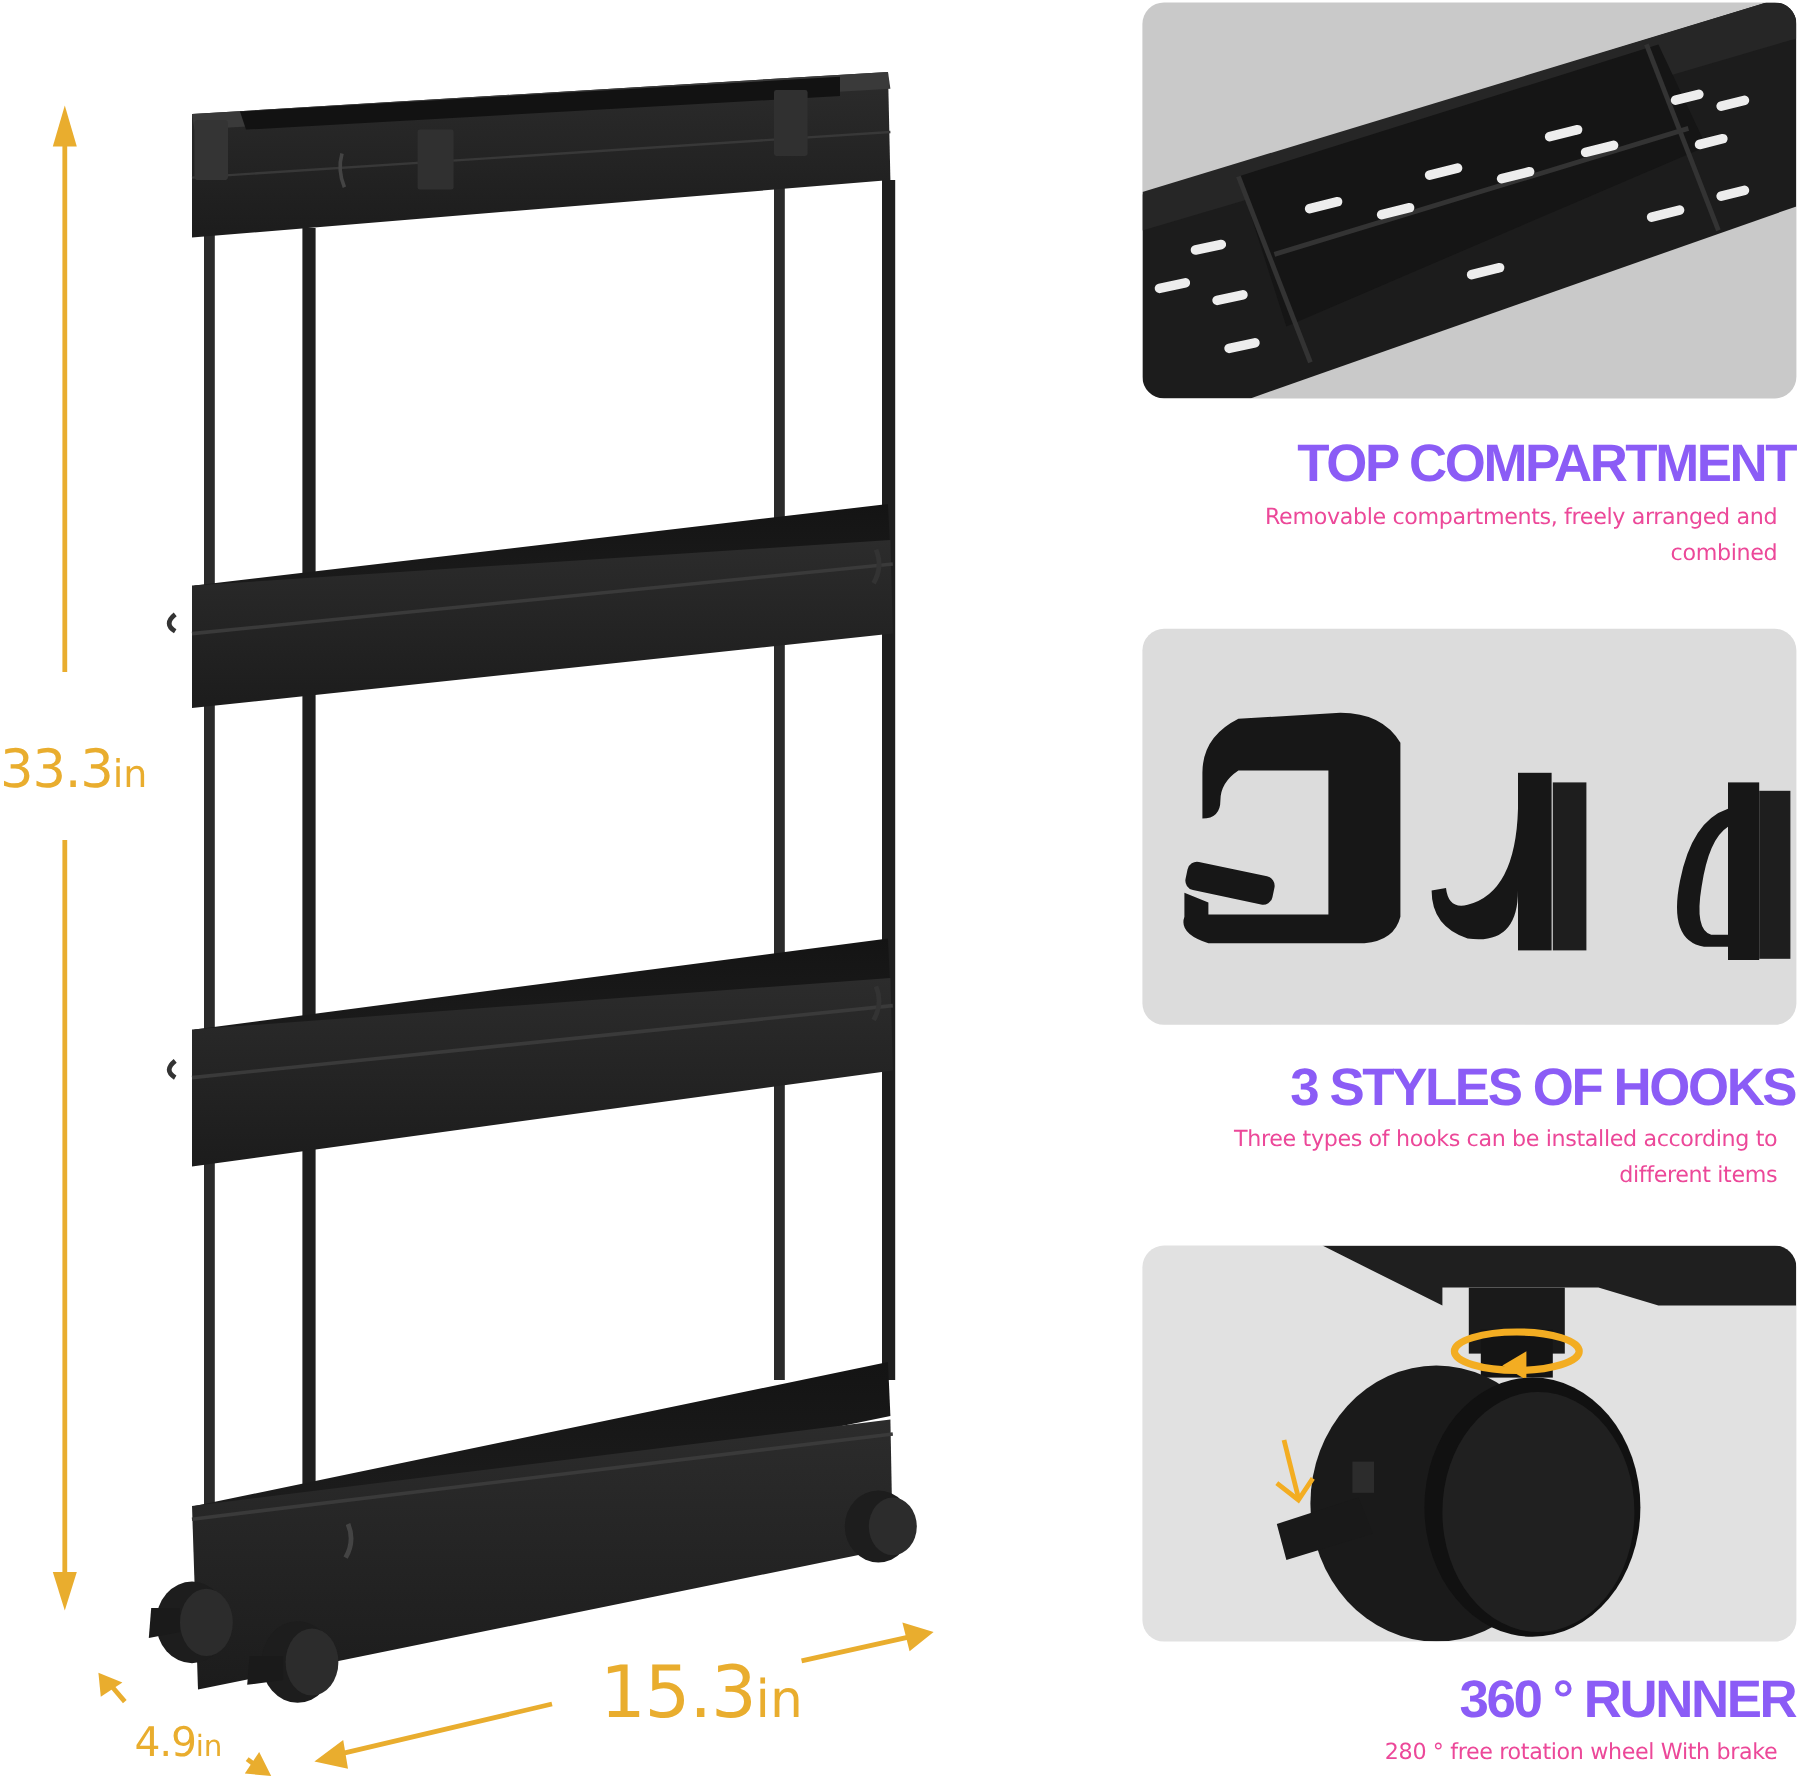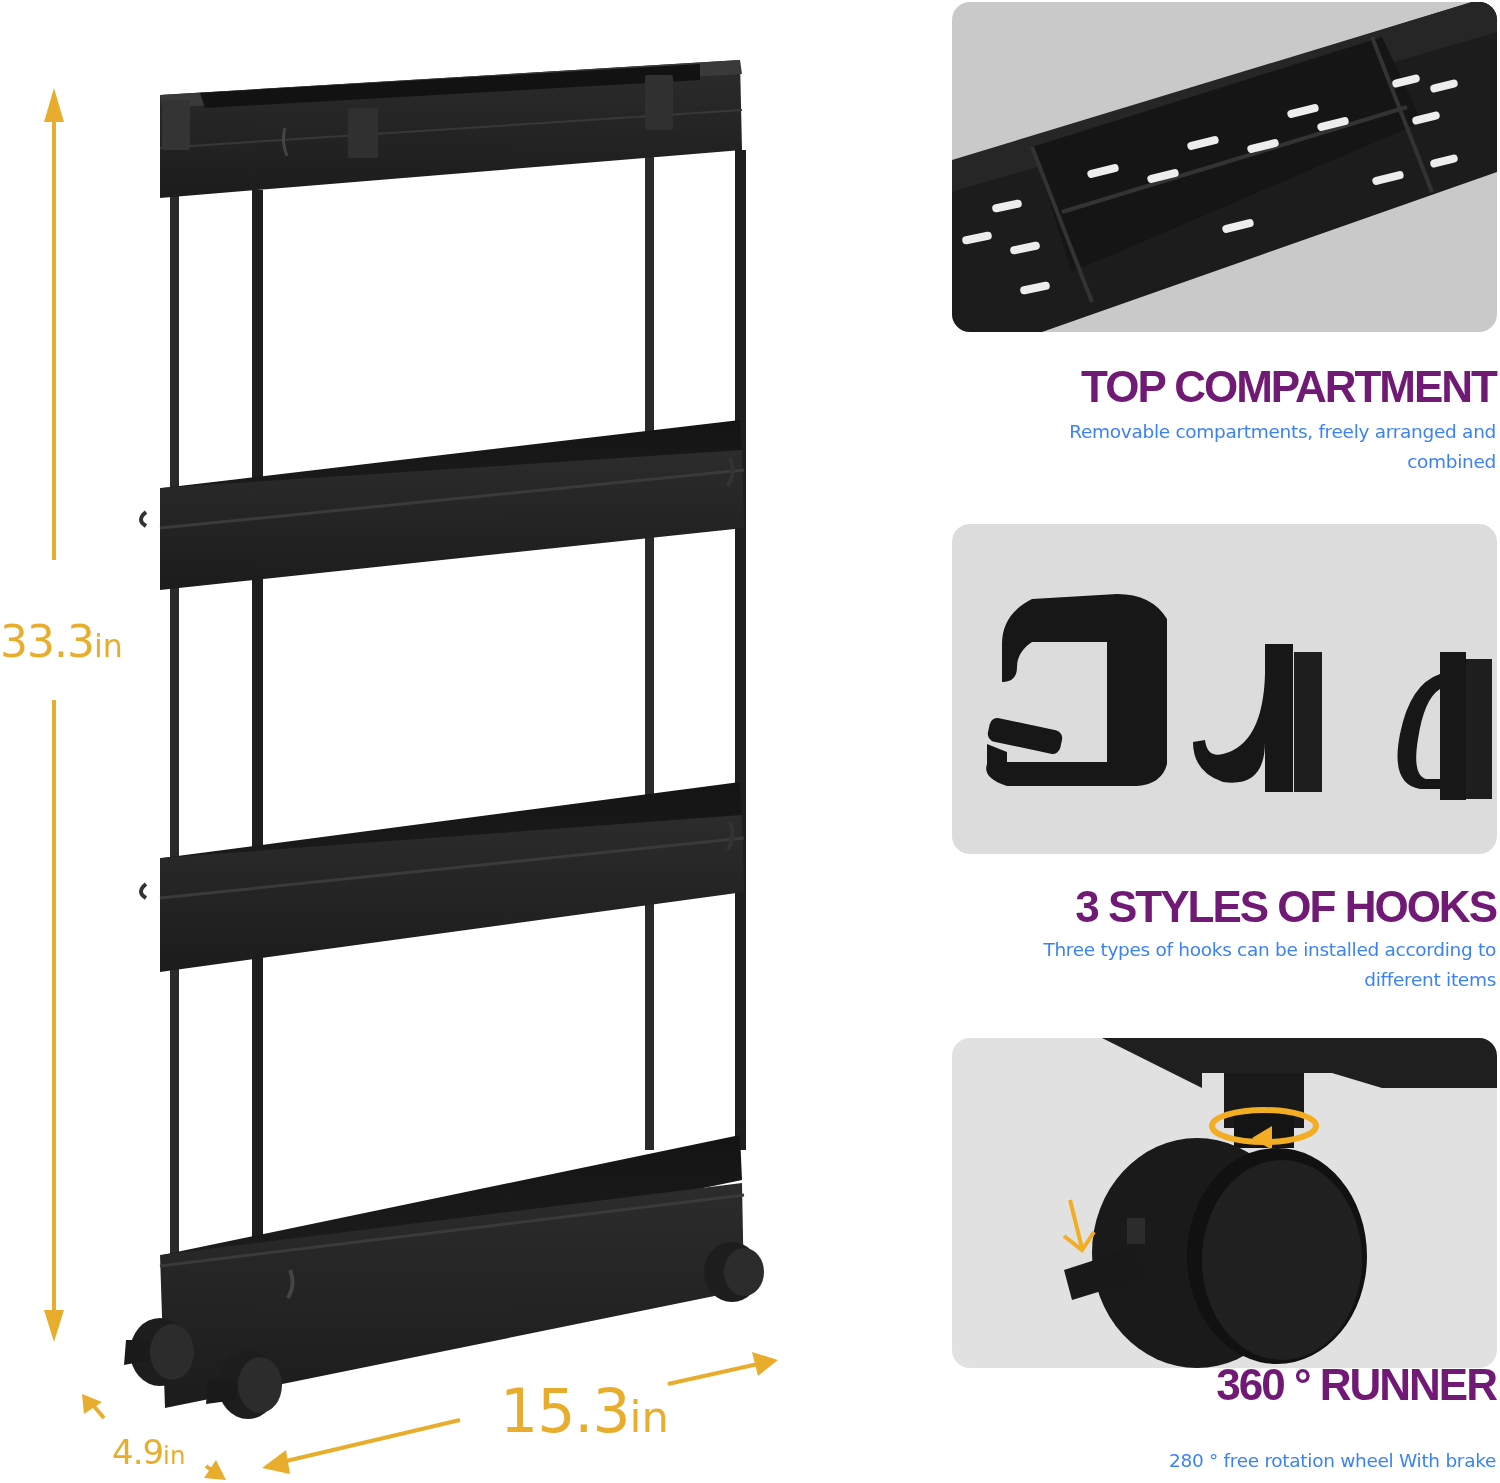--- a/index.html
+++ b/index.html
@@ -25,32 +25,32 @@
     .panel {
       position: absolute; left: 952px; width: 545px; height: 330px;
       border-radius: 18px; overflow: hidden;
     }
     .panel-top { top: 2px; background: #c9c9c9; }
     .panel-hooks { top: 524px; background: #dcdcdc; }
     .panel-wheel { top: 1038px; background: #e1e1e1; }
     .panel svg { display: block; }
 
     .feature-title {
-      position: absolute; right: 4px; color: #701a75; font-family: "Liberation Sans", sans-serif;
+      position: absolute; right: 4px; color: #8b5cf6; font-family: "Liberation Sans", sans-serif;
       font-weight: bold; font-size: 44px; letter-spacing: -2px; white-space: nowrap; text-align: right;
     }
     .feature-desc {
-      position: absolute; right: 4px; width: 520px; color: #3b82f6; text-align: right;
+      position: absolute; right: 19px; width: 520px; color: #ec4899; text-align: right;
       font-family: "DejaVu Sans", sans-serif; font-size: 18.5px; line-height: 30px; letter-spacing: -0.3px;
     }
     .t1 { top: 362px; }
     .d1 { top: 417px; }
     .t2 { top: 882px; }
     .d2 { top: 935px; }
-    .t3 { top: 1360px; margin-left: 20px; }
+    .t3 { top: 1392px; margin-left: 20px; }
     .d3 { top: 1446px; }
   </style>
 </head>
 <body>
 
 <div class="cart">
   <svg width="800" height="1483" viewBox="0 0 800 1483" xmlns="http://www.w3.org/2000/svg">
     <defs>
       <linearGradient id="binFront" x1="0" y1="0" x2="0" y2="1">
         <stop offset="0" stop-color="#2c2c2c"></stop>

